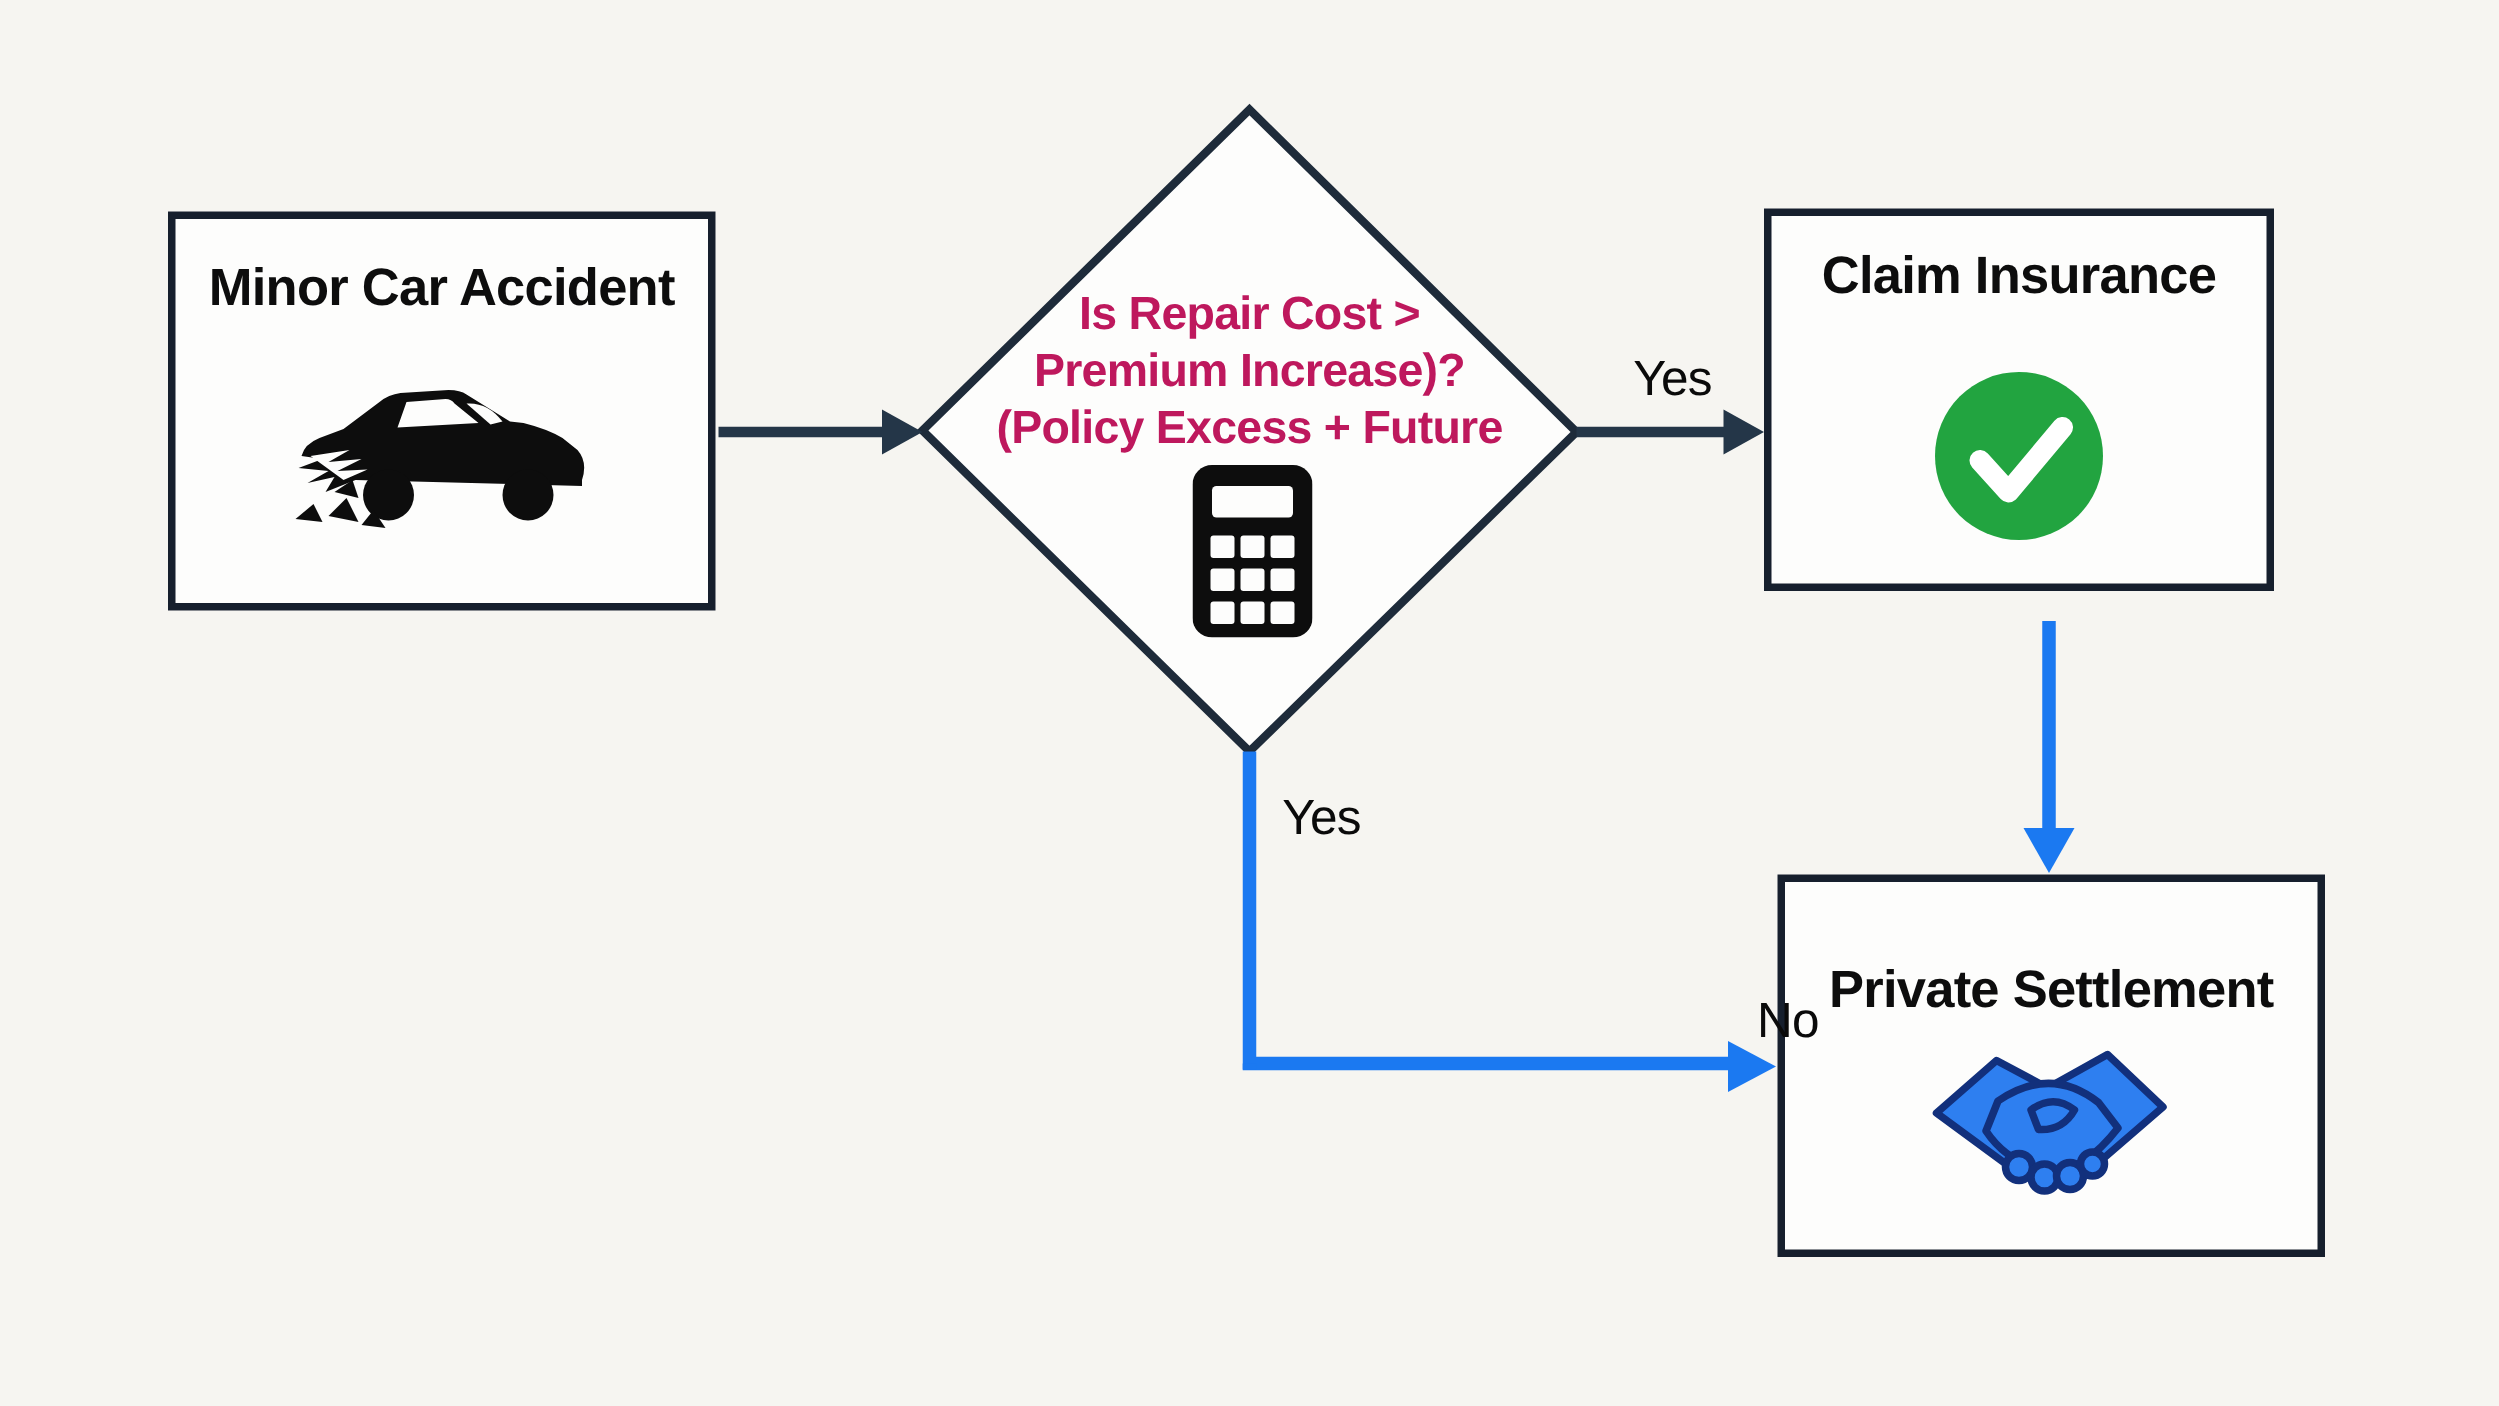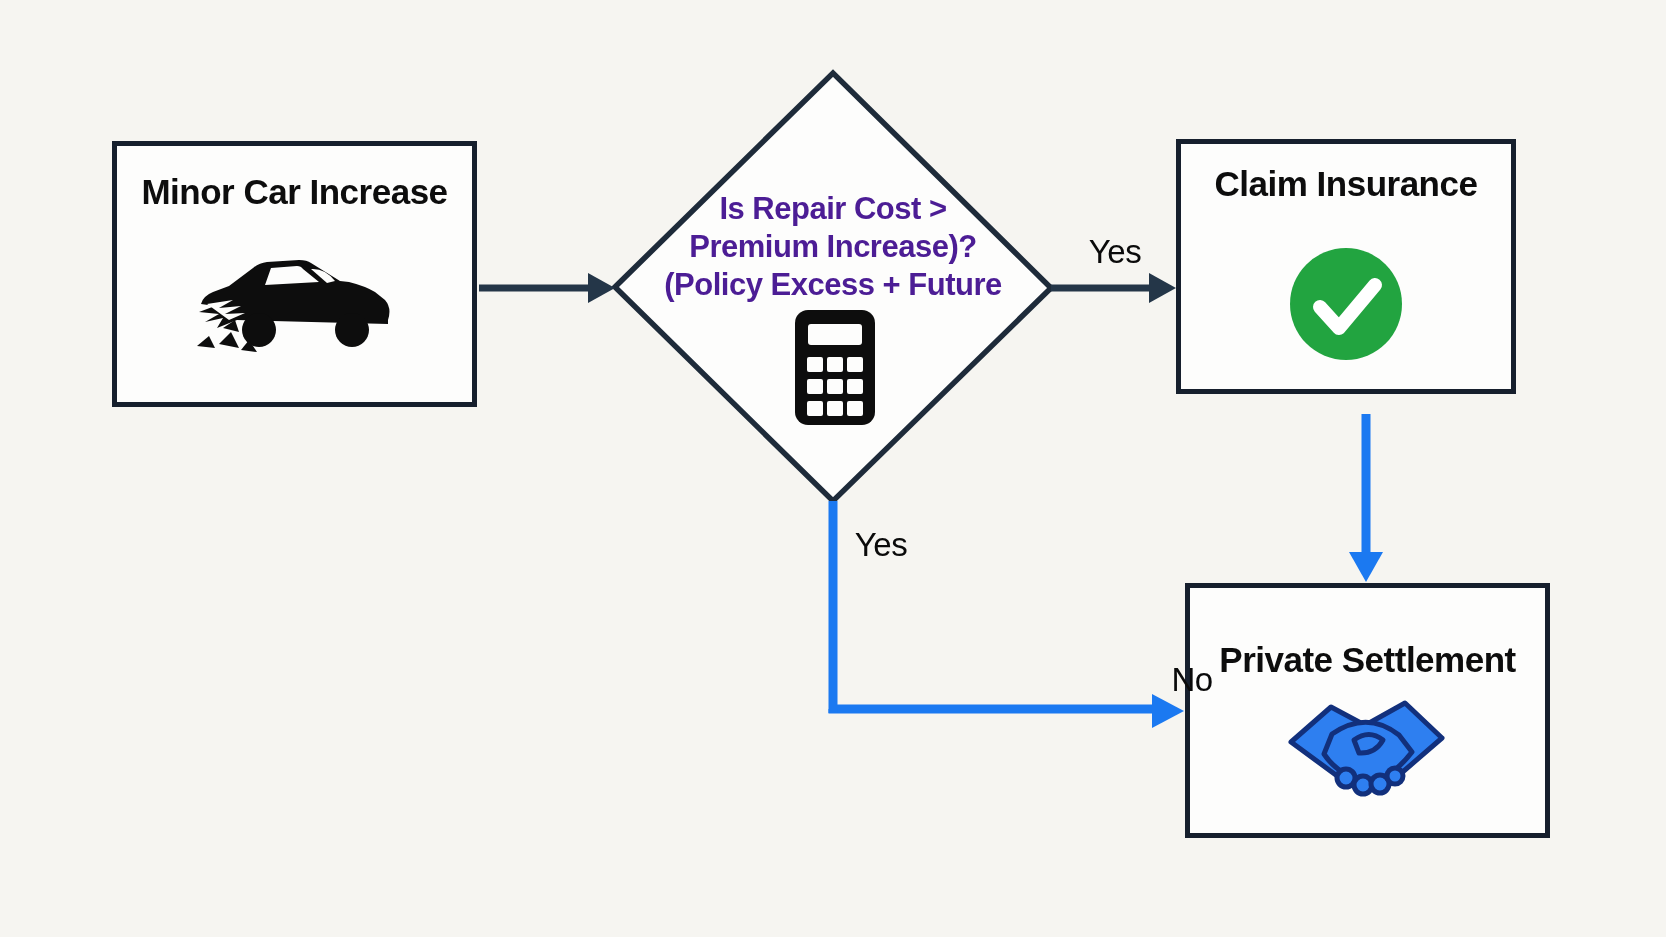--- a/index.html
+++ b/index.html
@@ -27,21 +27,21 @@
   }
   .icon-abs{position:absolute;}
   .decision-text{
     position:absolute;
     left:633px;top:190px;width:400px;
     text-align:center;
     font-weight:700;
     font-size:31px;
     line-height:38px;
     letter-spacing:-0.5px;
-    color:#4c1d95;
+    color:#be185d;
   }
   .edge-label{
     position:absolute;
     width:80px;
     text-align:center;
     font-weight:400;
     font-size:33px;
     color:#0a0a0a;
     letter-spacing:-0.5px;
   }
@@ -71,21 +71,21 @@
       <polygon points="1184,711 1152,694 1152,728" fill="#1b79f1"></polygon>
     </g>
 
     <g>
       <line x1="1366" y1="414" x2="1366" y2="555" stroke="#1b79f1" stroke-width="9"></line>
       <polygon points="1366,582 1349,552 1383,552" fill="#1b79f1"></polygon>
     </g>
   </svg>
 
   <div class="node" style="left:112px;top:141px;width:365px;height:266px;padding-top:26px;">
-    <div class="node-title">Minor Car Increase</div>
+    <div class="node-title">Minor Car Accident</div>
     <svg class="icon-abs" style="left:72px;top:112px;" width="210" height="100" viewBox="0 0 210 100">
       <g fill="#0d0d0d">
 
         <path d="M199,62 Q203,50 196,42 L186,34 Q176,28 160,24 L151,23 L122,5 Q118,2 110,2 L78,4 Q70,5 64,10 L40,28 L24,34 Q14,38 12,46 L26,48 L10,54 L30,56 L16,64 L34,60 L28,70 L48,62 L199,66 Z"></path>
 
         <path d="M82,10 L108,8 Q112,8 114,11 L130,24 L76,27 Z" fill="#fdfdfc"></path>
         <path d="M138,25 L122,11 Q136,10 146,23 Z" fill="#fdfdfc"></path>
 
         <path d="M18,46 L44,42 L30,50 L52,48 L36,56 L56,55 L40,62 Z" fill="#fdfdfc"></path>
 

